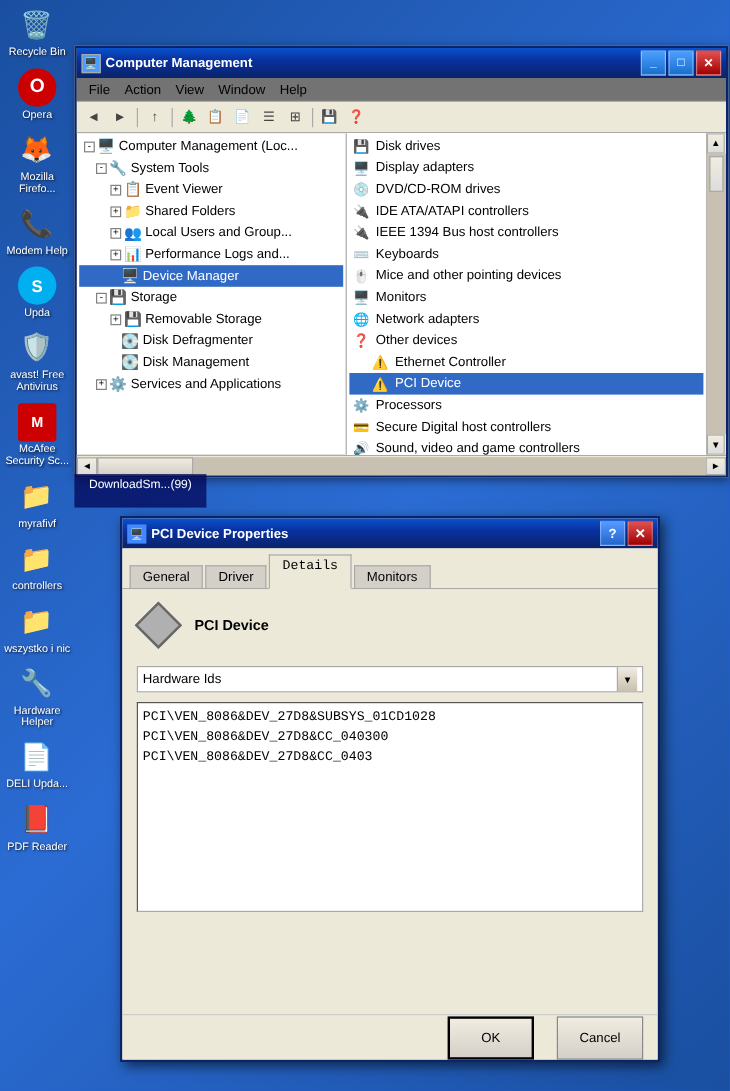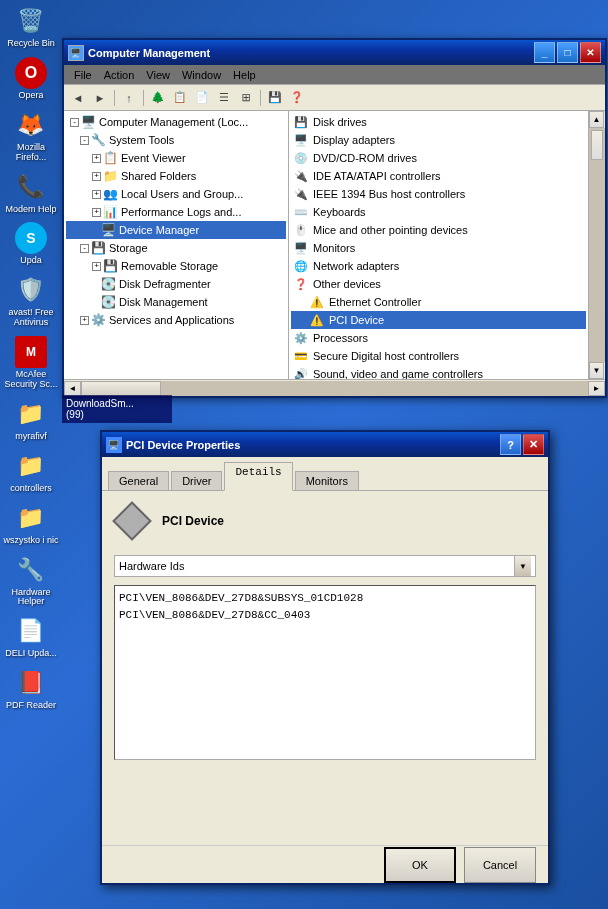--- a/index.html
+++ b/index.html
@@ -295,21 +295,20 @@
       position: absolute;
       top: 395px;
       left: 62px;
       width: 110px;
       height: 28px;
       background: rgba(0,0,80,0.7);
       color: white;
       font-size: 10px;
       padding: 4px;
       display: flex;
-      flex-direction: column;
       justify-content: center;
     }
 
     
     .pci-dialog {
       position: absolute;
       top: 430px;
       left: 100px;
       width: 450px;
       height: 455px;
@@ -482,20 +481,21 @@
     .footer-btn {
       width: 72px;
       height: 36px;
       background: linear-gradient(180deg, #f0ece0, #d4d0c8);
       border: 1px solid #888;
       display: flex;
       align-items: center;
       justify-content: center;
       font-size: 11px;
       cursor: pointer;
+      margin-left: 11px;
     }
     .footer-btn.default { border: 2px solid #000; }
   </style>
 </head>
 <body>
 
 <div class="desktop">
 
   <div class="desktop-icons">
     <div class="desktop-icon">
@@ -805,20 +805,21 @@
 
       <div class="dropdown-row">
         <div class="dropdown">
           <span>Hardware Ids</span>
           <div class="dropdown-arrow">▼</div>
         </div>
       </div>
 
       <div class="hw-ids-box">
         <span class="hw-id-line">PCI\VEN_8086&amp;DEV_27D8&amp;SUBSYS_01CD1028</span>
+        <span class="hw-id-line">PCI\VEN_8086&amp;DEV_27D8&amp;CC_040300</span>
         <span class="hw-id-line">PCI\VEN_8086&amp;DEV_27D8&amp;CC_0403</span>
       </div>
     </div>
 
     <div class="dialog-footer">
       <div class="footer-btn default">OK</div>
       <div class="footer-btn">Cancel</div>
     </div>
   </div>
 

